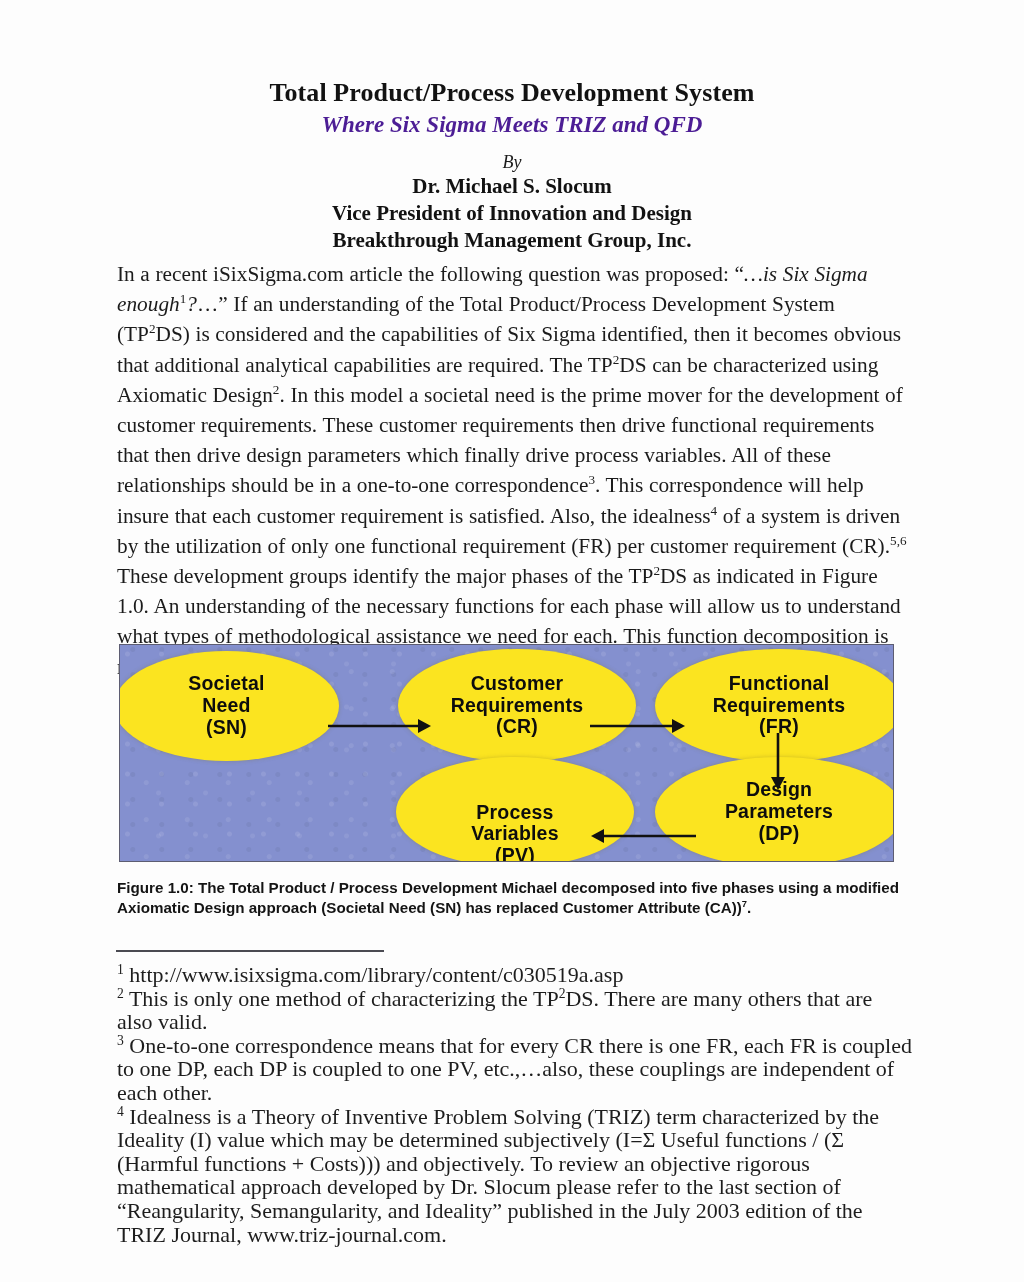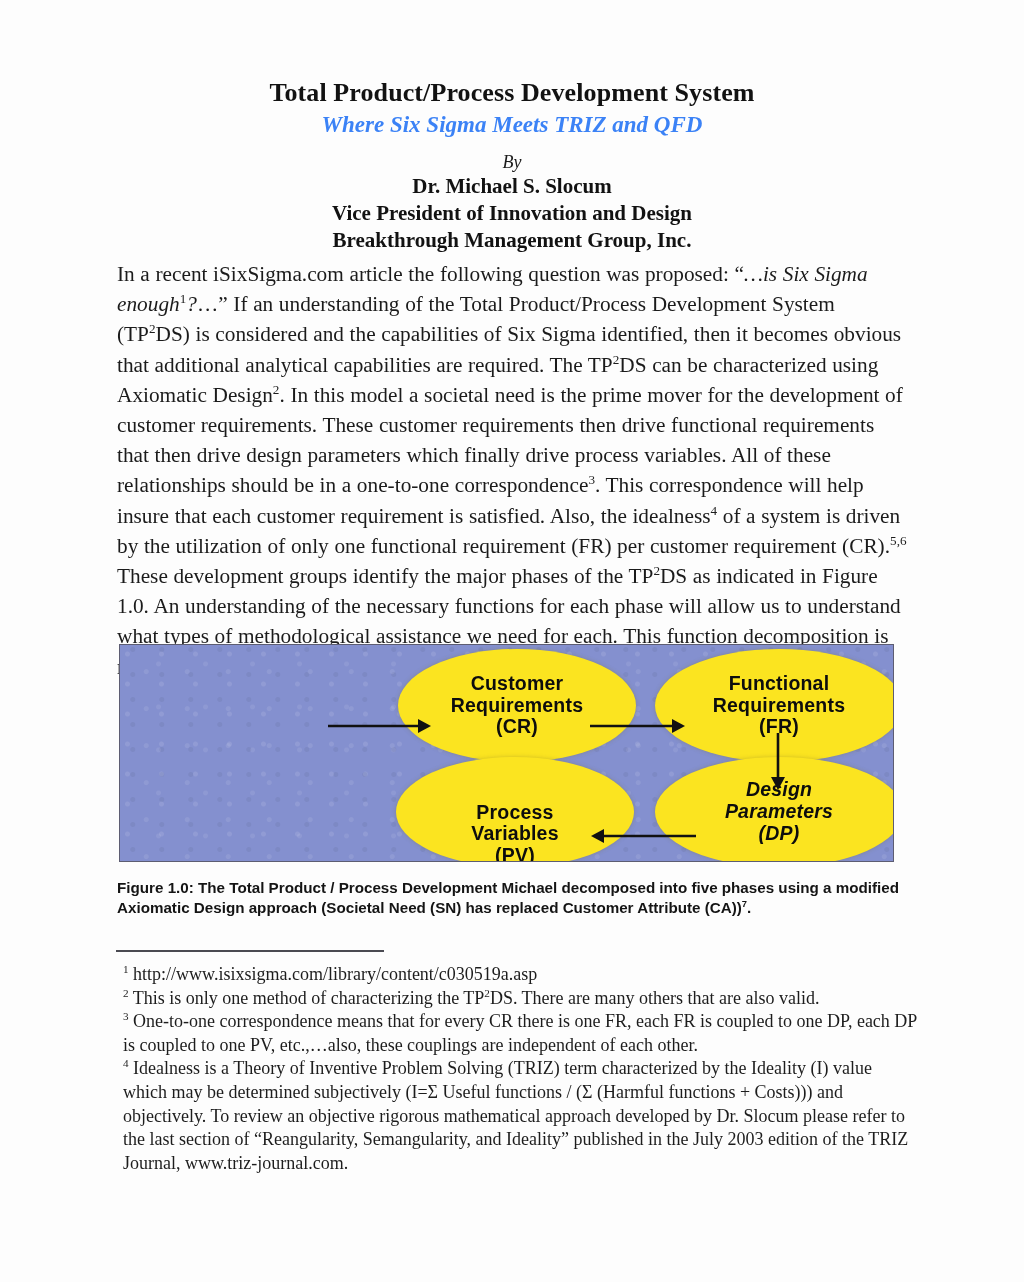--- a/index.html
+++ b/index.html
@@ -36,21 +36,21 @@
     letter-spacing: 0.1px;
     line-height: 1.18;
     color: #121212;
   }
   .title-line2 {
     font-size: 23px;
     font-weight: bold;
     font-style: italic;
     line-height: 1.22;
     margin-top: 2px;
-    color: #3b82f6;
+    color: #4c1d95;
   }
   .title-by {
     font-size: 18px;
     font-style: italic;
     line-height: 1.25;
     margin-top: 12px;
     color: #1c1c1c;
   }
   .title-author,
   .title-role,
@@ -148,24 +148,24 @@
     left: 116px;
     top: 950px;
     width: 268px;
     height: 2px;
     background: #4a4a52;
   }
 
   
   .footnotes {
     position: absolute;
-    left: 123px;
+    left: 117px;
     top: 963px;
     width: 796px;
-    font-size: 18px;
+    font-size: 22px;
     line-height: 23.6px;
     color: #1d1d1d;
   }
   .fn {
     margin: 0;
     text-indent: 0;
   }
   .fn u { text-decoration: underline; }
 </style>
 </head>
@@ -181,20 +181,27 @@
     <div class="title-role">Vice President of Innovation and Design</div>
     <div class="title-org">Breakthrough Management Group, Inc.</div>
   </div>
 
   <div class="body-text">
     <span>In a recent iSixSigma.com article the following question was proposed: “</span><i>…is Six Sigma enough</i><sup>1</sup><i>?</i><span>…” If an understanding of the Total Product/Process Development System (TP</span><sup>2</sup><span>DS) is considered and the capabilities of Six Sigma identified, then it becomes obvious that additional analytical capabilities are required. The TP</span><sup>2</sup><span>DS can be characterized using Axiomatic Design</span><sup>2</sup><span>. In this model a societal need is the prime mover for the development of customer requirements. These customer requirements then drive functional requirements that then drive design parameters which finally drive process variables. All of these relationships should be in a one-to-one correspondence</span><sup>3</sup><span>. This correspondence will help insure that each customer requirement is satisfied. Also, the idealness</span><sup>4</sup><span> of a system is driven by the utilization of only one functional requirement (FR) per customer requirement (CR).</span><sup>5,6</sup><span> These development groups identify the major phases of the TP</span><sup>2</sup><span>DS as indicated in Figure 1.0. An understanding of the necessary functions for each phase will allow us to understand what types of methodological assistance we need for each. This function decomposition is represented in Figure 2.0.</span>
   </div>
 
   <div class="figure-box">
 
+    <div class="node" style="left:-6px; top:6px; width:225px; height:110px;">
+      <div>
+        <span>Societal</span>
+        <span>Need</span>
+        <span>(SN)</span>
+      </div>
+    </div>
 
     <div class="node" style="left:278px; top:4px; width:238px; height:113px;">
       <div>
         <span>Customer</span>
         <span>Requirements</span>
         <span>(CR)</span>
       </div>
     </div>
 
     <div class="node" style="left:535px; top:4px; width:248px; height:113px;">
@@ -206,21 +213,21 @@
     </div>
 
     <div class="node" style="left:276px; top:112px; width:238px; height:110px;align-items:flex-end;">
       <div>
         <span>Process</span>
         <span>Variables</span>
         <span>(PV)</span>
       </div>
     </div>
 
-    <div class="node" style="left:535px; top:112px; width:248px; height:110px;font-style:italic;">
+    <div class="node" style="left:535px; top:112px; width:248px; height:110px;">
       <div>
         <span>Design</span>
         <span>Parameters</span>
         <span>(DP)</span>
       </div>
     </div>
 
     <svg class="arrow" style="left:206px; top:68px;" width="106" height="26" viewBox="0 0 106 26">
       <line x1="2" y1="13" x2="92" y2="13" stroke="#111" stroke-width="2.6"></line>
       <polygon points="92,6 105,13 92,20" fill="#111"></polygon>

